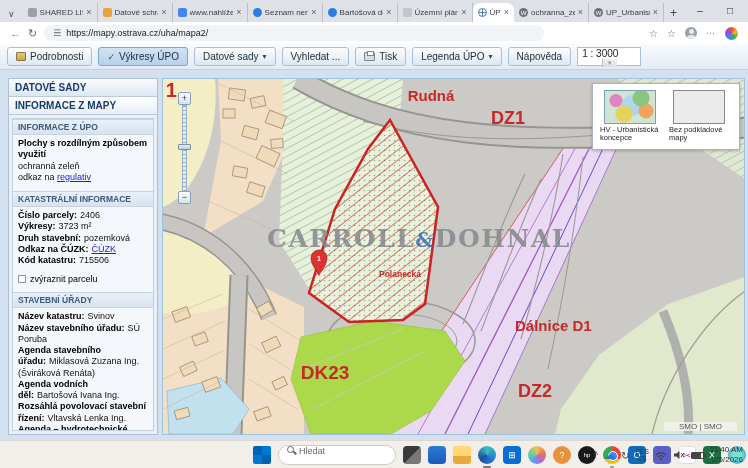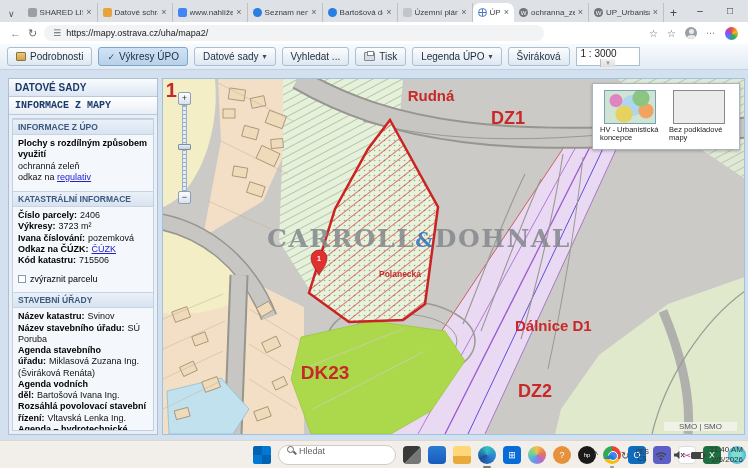--- a/index.html
+++ b/index.html
@@ -55,21 +55,21 @@
   .scalebox { display:flex; align-items:center; height:19px; border:1px solid #a9bfd4; background:#fff;flex-direction:column; }
   .scalebox input { width:62px; height:100%; border:none; font-size:10px; padding:0 4px; font-family:"Liberation Sans",sans-serif; color:#222; }
   .scalebox .dd { width:15px; height:100%; background:linear-gradient(#f2f2f2,#ddd); border-left:1px solid #bbb; display:flex; align-items:center; justify-content:center; font-size:7px; color:#999; }
 
   
   .content { position:relative; height:370px; background:#d3e0ef; padding:8px 3px 5px 8px; display:flex; gap:4px; }
 
   
   .sidebar { width:150px; height:357px; background:#e9eff7; border:1px solid #aebfd4; display:flex; flex-direction:column; overflow:hidden; font-size:9px; }
   .acc-header { padding:3px 6px; font-size:10px; font-weight:bold; color:#1a3a6b; background:linear-gradient(#fafcfe,#dce6f2); border-bottom:1px solid #b9c8da; }
-  .acc-header.open { background:linear-gradient(#fff,#e8eef6);font-family:Liberation Mono, monospace; }
+  .acc-header.open { background:linear-gradient(#fff,#e8eef6); }
   .sb-body { flex:1; background:#f4f7fb; margin:3px; border:1px solid #c2d0e0; overflow:hidden; }
   .sec-header { padding:2px 5px; font-size:8.5px; font-weight:bold; color:#3c5a7e; background:linear-gradient(#eaf0f8,#d8e3f0); border-top:1px solid #c6d4e4; border-bottom:1px solid #c6d4e4; margin-top:4px; }
   .sec-header:first-child { margin-top:0; }
   .sb-text { padding:3px 5px 4px 5px; color:#111; line-height:1.25; }
   .sb-text b { color:#000; }
   .info-row b { margin-right:3px; }
   a.sb-link { color:#2222cc; text-decoration:underline; }
   .chk-row { display:flex; align-items:center; gap:4px; padding:4px 5px; }
   .chk { width:8px; height:8px; border:1px solid #8a9ab0; background:#fff; }
 
@@ -231,21 +231,21 @@
     </button>
     <button class="tbtn">
       <span class="mini-print"></span>
       <span>Tisk</span>
     </button>
     <button class="tbtn">
       <span>Legenda ÚPO</span>
       <span class="caret">▾</span>
     </button>
     <button class="tbtn">
-      <span>Šviráková</span>
+      <span>Nápověda</span>
     </button>
     <div class="scalebox">
       <input value="1 : 3000" style="">
       <span class="dd">▾</span>
     </div>
   </div>
 
   <div class="content">
 
     <div class="sidebar">
@@ -259,21 +259,21 @@
           <div>ochranná zeleň</div>
           <div>
             <span>odkaz na </span><a class="sb-link">regulativ</a>
           </div>
         </div>
 
         <div class="sec-header">KATASTRÁLNÍ INFORMACE</div>
         <div class="sb-text">
           <div class="info-row"><b>Číslo parcely:</b><span>2406</span></div>
           <div class="info-row"><b>Výkresy:</b><span>3723 m²</span></div>
-          <div class="info-row"><b>Ivana číslování:</b><span>pozemková</span></div>
+          <div class="info-row"><b>Druh stavební:</b><span>pozemková</span></div>
           <div class="info-row"><b>Odkaz na ČÚZK:</b><a class="sb-link">ČÚZK</a></div>
           <div class="info-row"><b>Kód katastru:</b><span>715506</span></div>
         </div>
         <div class="chk-row">
           <span class="chk"></span>
           <span>zvýraznit parcelu</span>
         </div>
 
         <div class="sec-header">STAVEBNÍ ÚŘADY</div>
         <div class="sb-text">

